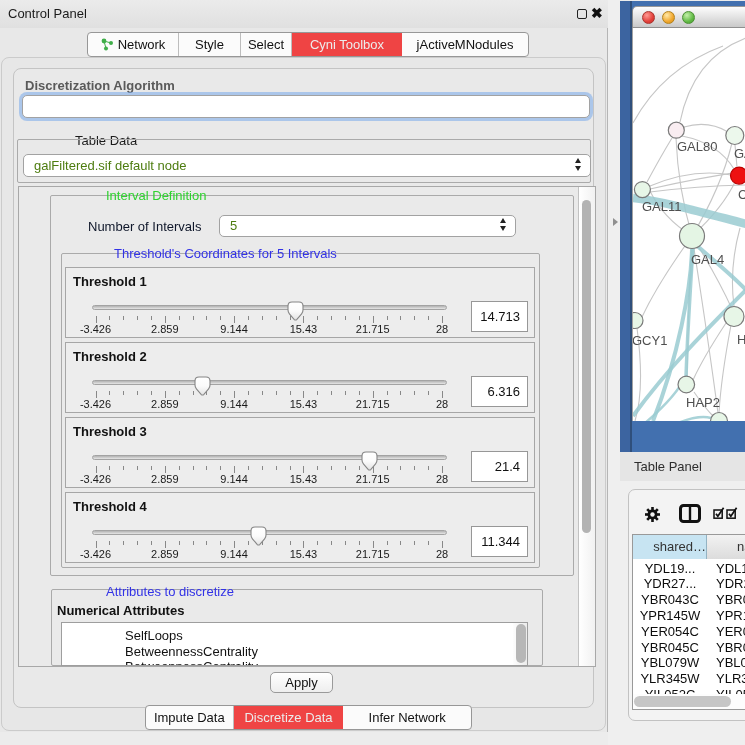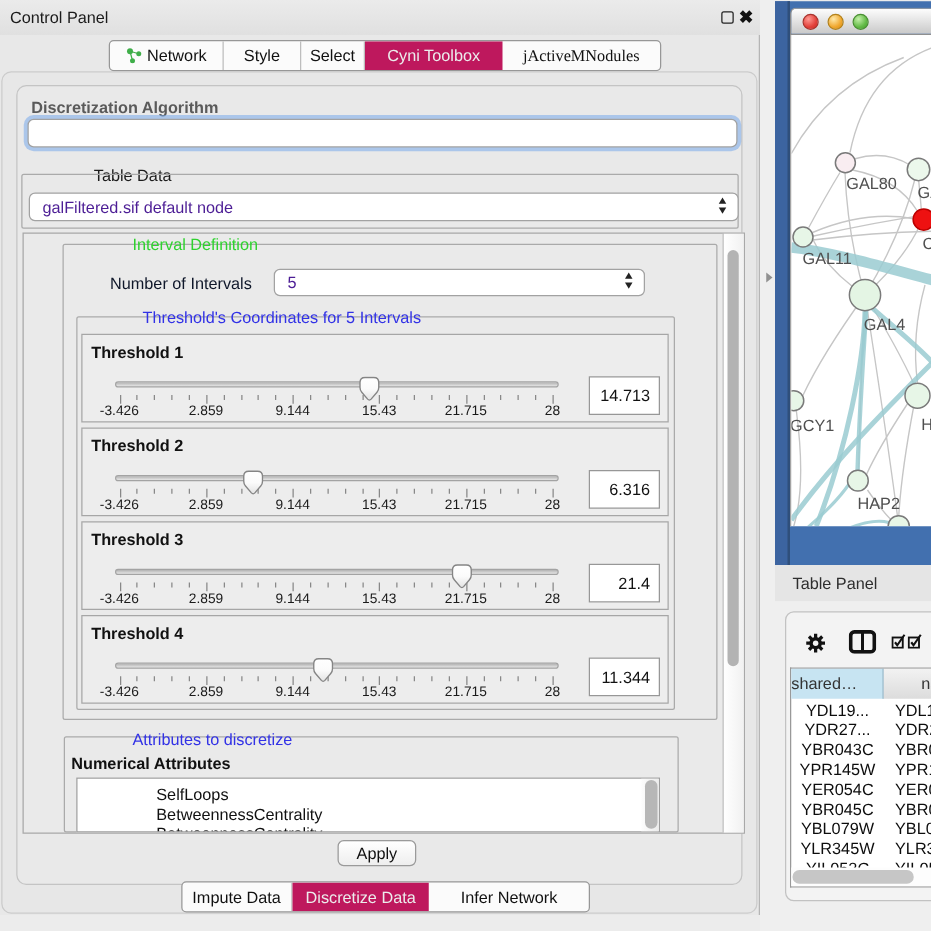--- a/index.html
+++ b/index.html
@@ -9,29 +9,29 @@
   
   #cpwin{left:0;top:0;width:608px;height:732px;background:#e8e8e8;border-right:1px solid #b5b5b5;box-sizing:border-box;}
   #cptitle{left:0;top:0;width:608px;height:28px;background:linear-gradient(#ebebeb,#e0e0e0);}
   #cptitle .t{position:absolute;left:8px;top:0;line-height:28px;font-size:13px;color:#1b1b1b;}
   #icoFloat{left:577px;top:9px;width:8px;height:8px;border:1.5px solid #222;border-radius:2px;}
   #icoClose{left:591px;top:5px;font-size:14px;font-weight:bold;color:#111;}
   
   .segbar{height:23px;background:#fbfbfb;border:1px solid #979797;border-radius:4px;overflow:hidden;display:flex;}
   .seg{height:23px;line-height:23px;font-size:13px;color:#111;text-align:center;border-right:1px solid #bdbdbd;box-sizing:border-box;}
   .seg:last-child{border-right:none;}
-  .seg.dark{background:#be185d;color:#ececec;border-right:none;}
+  .seg.dark{background:#ef4444;color:#ececec;border-right:none;}
   #toptabs{left:87px;top:32px;width:440px;}
   #bottabs{left:145px;top:705px;width:325px;}
   
   #outerpanel{left:1px;top:57px;width:605px;height:674px;background:#e7e7e7;border:1px solid #cbcbcb;border-radius:8px;box-sizing:border-box;}
   #innerpanel{left:13px;top:68px;width:581px;height:640px;background:#e9e9e9;border:1px solid #c4c4c4;border-radius:8px;box-sizing:border-box;}
   .grouplabel{font-size:13px;margin-left:48px;}
   .groupbox{border:1px solid #aaaaaa;border-radius:2px;box-sizing:border-box;}
-  .combo{background:#fff;border:1px solid #a2a2a2;border-radius:5px;box-sizing:border-box;font-size:13px;color:#4c1d95;}
+  .combo{background:#fff;border:1px solid #a2a2a2;border-radius:5px;box-sizing:border-box;font-size:13px;color:#4d7c0f;}
   .combo .cv{position:absolute;left:10px;top:0;}
   .arrows{position:absolute;width:9px;display:flex;flex-direction:column;align-items:center;}
   .arrows .up{width:0;height:0;border-left:3.5px solid transparent;border-right:3.5px solid transparent;border-bottom:5px solid #222;margin-bottom:3px;}
   .arrows .dn{width:0;height:0;border-left:3.5px solid transparent;border-right:3.5px solid transparent;border-top:5px solid #222;}
   
   #fadedlabel{left:25px;top:78px;font-size:13px;font-weight:bold;color:#5a5a5a;}
   #hiddencombo{left:22px;top:95px;width:568px;height:23px;box-shadow:0 0 0 3px rgba(120,170,235,0.55);}
   
   #popup{left:15px;top:80px;width:563px;height:55px;background:rgba(255,255,255,0.84);border-radius:7px;box-shadow:0 3px 8px rgba(0,0,0,0.30);}
   #popup .prompt{position:absolute;left:0;top:3px;width:100%;text-align:center;font-size:13px;color:#ababab;}
@@ -78,21 +78,21 @@
   #lred{left:642px;background:radial-gradient(circle at 35% 30%,#ff9a93,#e2403a 60%,#c52f29);border:1px solid #a8342e;}
   #lyellow{left:662px;background:radial-gradient(circle at 35% 30%,#ffe9a8,#f0a72e 60%,#d18a16);border:1px solid #b3821c;}
   #lgreen{left:681.5px;background:radial-gradient(circle at 35% 30%,#c4f0a9,#62ba46 60%,#47992f);border:1px solid #4a8f33;}
   #netcanvas{left:632px;top:28px;width:113px;height:393px;background:#fff;border-left:1px solid #a3a3a3;box-sizing:border-box;overflow:hidden;}
   
   #tpbar{left:620px;top:452px;width:125px;height:29px;background:#e5e5e5;}
   #tpbar .t{position:absolute;left:14px;top:0;line-height:29px;font-size:13px;color:#2e2e2e;}
   #tpbg{left:620px;top:481px;width:125px;height:264px;background:#efefef;}
   #tppanel{left:628px;top:489px;width:125px;height:232px;background:#f3f3f3;border:1px solid #c2c2c2;border-radius:7px;box-sizing:border-box;}
   #tbl{left:632px;top:534px;width:113px;height:176px;background:#fff;border:1px solid #999;border-right:none;box-sizing:border-box;overflow:hidden;}
-  #th1{left:633px;top:535px;width:74px;height:24px;background:#c7e4f2;border-right:1px solid #93b3c3;box-sizing:border-box;text-align:left;line-height:24px;font-size:13px;color:#333;}
+  #th1{left:633px;top:535px;width:74px;height:24px;background:#c7e4f2;border-right:1px solid #93b3c3;box-sizing:border-box;text-align:right;line-height:24px;font-size:13px;color:#333;}
   #th2{left:707px;top:535px;width:38px;height:24px;background:linear-gradient(#f2f2f2,#dcdcdc);font-size:13px;color:#333;line-height:24px;overflow:hidden;}
   .r1{position:absolute;left:633px;width:74px;text-align:center;font-size:13px;color:#0d0d0d;}
   .r2{position:absolute;left:716px;width:40px;font-size:13px;color:#0d0d0d;overflow:hidden;white-space:nowrap;}
   #hsb{left:633px;top:694px;width:112px;height:15px;background:#fdfdfd;}
   #hthumb{left:634px;top:696px;width:97px;height:11px;background:#c6c6c6;border-radius:5.5px;}
 </style>
 </head>
 <body>
 <div id="app">
 
@@ -107,21 +107,21 @@
     <div class="seg" style="width:91px;"><svg width="13" height="13" viewBox="0 0 13 13" style="vertical-align:-2px;margin-right:4px;">
           <circle cx="3" cy="3" r="2.4" fill="#3fae49"></circle>
           <circle cx="10" cy="5" r="2" fill="#3fae49"></circle>
           <circle cx="5" cy="10.5" r="2" fill="#3fae49"></circle>
           <line x1="3" y1="3" x2="10" y2="5" stroke="#3fae49" stroke-width="1"></line>
           <line x1="3" y1="3" x2="5" y2="10.5" stroke="#3fae49" stroke-width="1"></line>
         </svg>Network</div>
     <div class="seg" style="width:62px;">Style</div>
     <div class="seg" style="width:51px;">Select</div>
     <div class="seg dark" style="width:110px;">Cyni Toolbox</div>
-    <div class="seg" style="width:126px;font-family:Liberation Serif, serif;">jActiveMNodules</div>
+    <div class="seg" style="width:126px;">jActiveMNodules</div>
   </div>
 
   <div class="abs" id="outerpanel"></div>
   <div class="abs" id="innerpanel"></div>
 
   <div class="abs" id="fadedlabel">Discretization Algorithm</div>
   <div class="abs combo" id="hiddencombo"></div>
 
   <div class="abs grouplabel" id="tdlabel">Table Data</div>
   <div class="abs groupbox" id="tdbox"></div>

